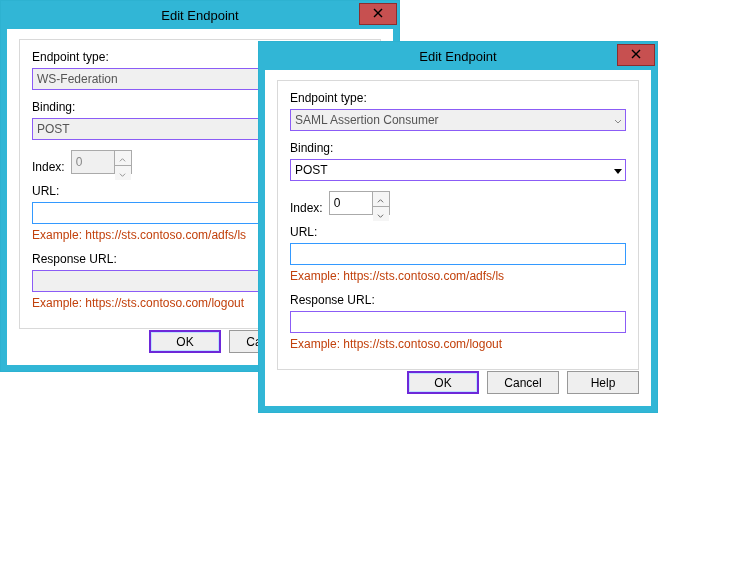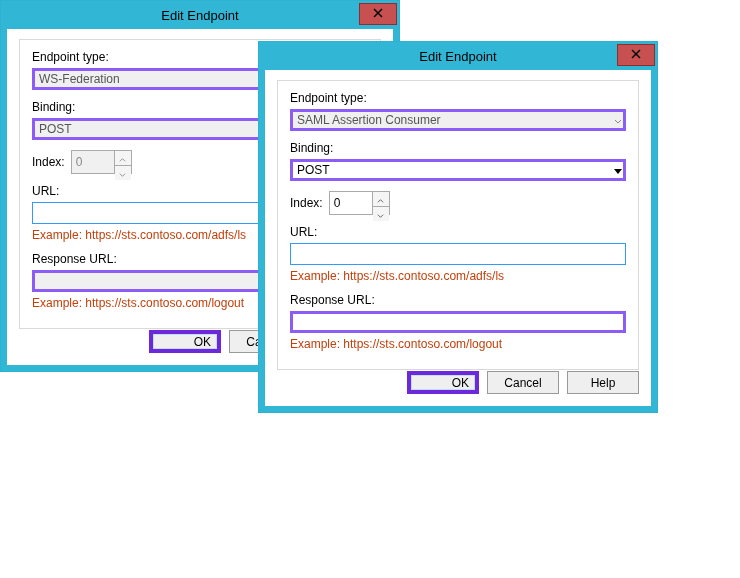--- a/index.html
+++ b/index.html
@@ -57,34 +57,34 @@
 }
 .label {
   display: block;
   margin-bottom: 4px;
   color: #000;
 }
 .text-input, .select {
   width: 100%;
   box-sizing: border-box;
   height: 22px;
-  border: 3px solid #8b5cf6;
+  border: 1px solid #8b5cf6;
   padding: 2px 4px;
   font-family: inherit;
   font-size: 12px;
   background: #fff;
 }
 .disabled-input {
   background: #f0f0f0;
   color: #555;
 }
 .row { margin-bottom: 10px; }
 .index-row {
   display: flex;
-  align-items: center;
+  align-items: flex-end;
   gap: 6px;
   margin-bottom: 10px;
 }
 .spinner {
   display: flex;
   align-items: stretch;
   border: 1px solid #aaa;
   height: 22px;
 }
 .spinner input {
@@ -125,23 +125,22 @@
 .btn {
   min-width: 72px;
   height: 23px;
   border: 1px solid #999;
   background: #efefef;
   font-family: inherit;
   font-size: 12px;
   cursor: pointer;
 }
 .btn-default {
-  border: 4px solid #6d28d9;
+  border: 2px solid #6d28d9;
   box-shadow: inset 0 0 0 1px #bde0ff;
-  text-align: right;
 }
 .url-input-focus {
   border: 1px solid #3399ff;
   outline: none;
 }
 .select-wrap {
   position: relative;
   width: 100%;
 }
 .select-wrap .chev {

